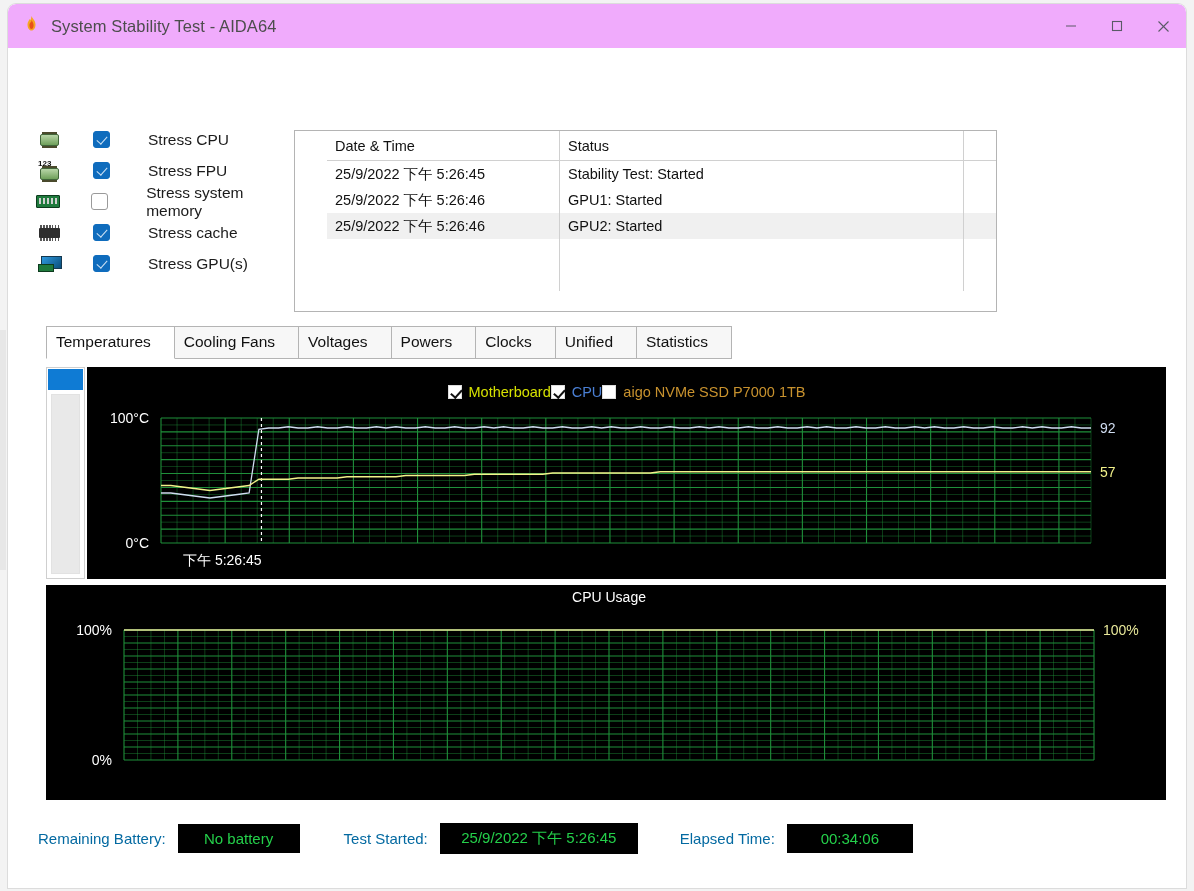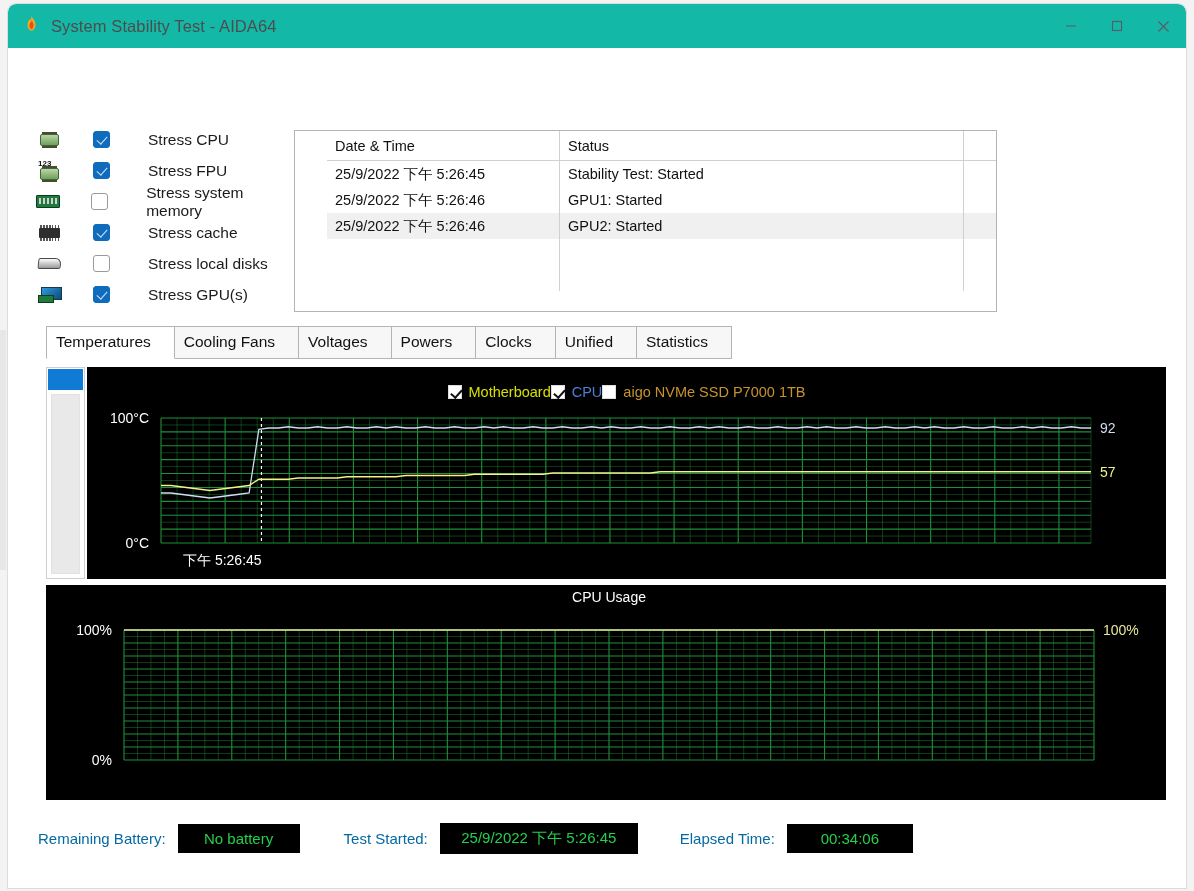--- a/index.html
+++ b/index.html
@@ -13,21 +13,21 @@
   }
   
   #window {
     position:absolute; left:8px; top:4px; width:1178px; height:884px;
     background:#ffffff;
     border-radius:8px 8px 0 0;
     box-shadow:0 0 0 1px #dcdcdc;
     overflow:hidden;
   }
   #titlebar {
-    height:44px; background:#14b8a6;
+    height:44px; background:#f0abfc;
     display:flex; align-items:center;
     border-radius:8px 8px 0 0;
     position:relative;
   }
   #title-icon { margin-left:14px; font-size:17px; line-height:1; }
   #title-text {
     margin-left:10px; font-size:16.5px; color:#4d4d4d; letter-spacing:.1px;
   }
   #wincontrols { position:absolute; right:0; top:0; height:44px; display:flex; }
   .wc { width:46px; height:44px; display:flex; align-items:center; justify-content:center; color:#5a5a66; }
@@ -191,27 +191,20 @@
       </div>
 
       <div class="stress-row">
         <span class="sicon">
             <span class="dipchip"></span>
           </span>
         <span class="cbx on"></span>
         <span class="slabel">Stress cache</span>
       </div>
 
-      <div class="stress-row">
-        <span class="sicon">
-            <span class="disk"></span>
-          </span>
-        <span class="cbx"></span>
-        <span class="slabel">Stress local disks</span>
-      </div>
 
       <div class="stress-row">
         <span class="sicon">
             <span class="gpu"></span>
           </span>
         <span class="cbx on"></span>
         <span class="slabel">Stress GPU(s)</span>
       </div>
     </div>
 

